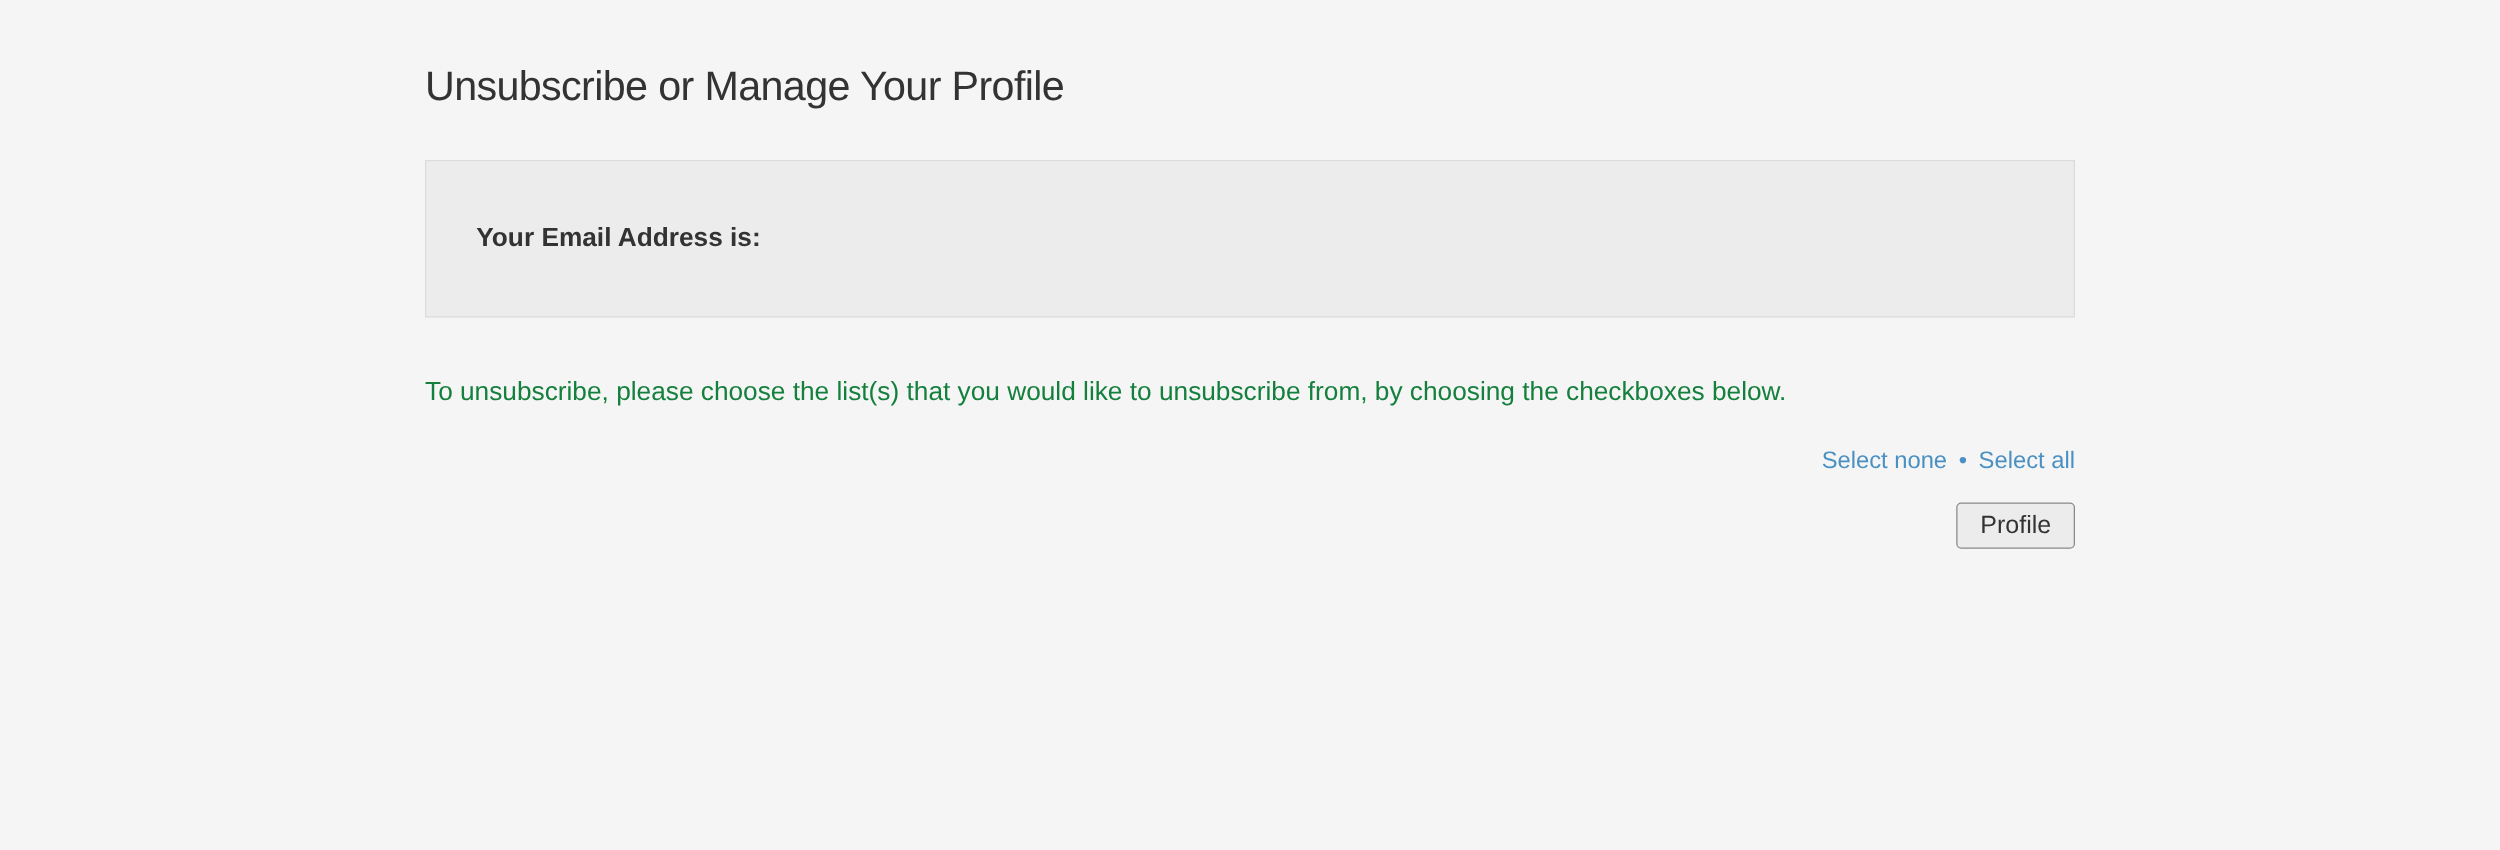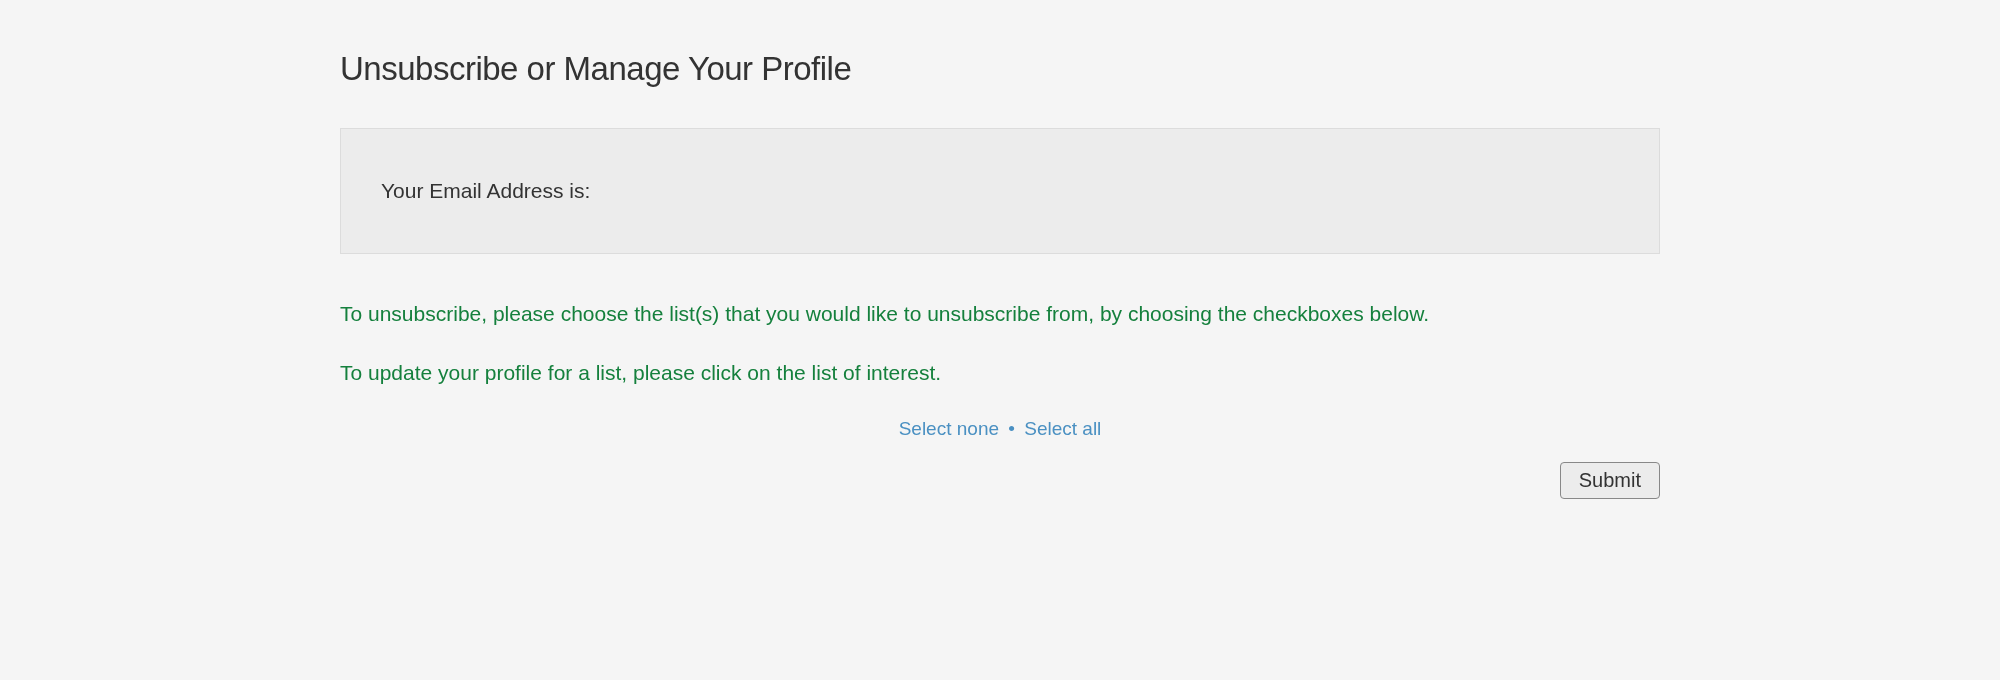--- a/index.html
+++ b/index.html
@@ -28,31 +28,31 @@
       letter-spacing: -0.5px;
     }
     .email-box {
       background-color: #ececec;
       border: 1px solid #dcdcdc;
       padding: 50px 40px;
       margin-bottom: 45px;
     }
     .email-label {
       font-size: 21px;
-      font-weight: 400;
+      font-weight: 700;
       color: #333333;
     }
     .instructions p {
       font-size: 21px;
       color: #15803d;
       margin-bottom: 30px;
       line-height: 1.4;
     }
     .select-links {
-      text-align: center;
+      text-align: right;
       font-size: 19px;
       margin-bottom: 22px;
       margin-top: 10px;
     }
     .select-links a {
       color: #4a90c2;
       text-decoration: none;
       cursor: pointer;
     }
     .select-links .separator {
@@ -78,25 +78,24 @@
 
 <div class="container">
   <h1>Unsubscribe or Manage Your Profile</h1>
 
   <div class="email-box">
     <span class="email-label">Your Email Address is:</span>
   </div>
 
   <div class="instructions">
     <p>To unsubscribe, please choose the list(s) that you would like to unsubscribe from, by choosing the checkboxes below.</p>
-    <p>To update your profile for a list, please click on the list of interest.</p>
   </div>
 
   <div class="select-links">
     <a>Select none</a>
     <span class="separator">•</span>
     <a>Select all</a>
   </div>
 
   <div class="submit-row">
-    <button class="submit-btn">Submit</button>
+    <button class="submit-btn">Profile</button>
   </div>
 </div>
 
 </body></html>

